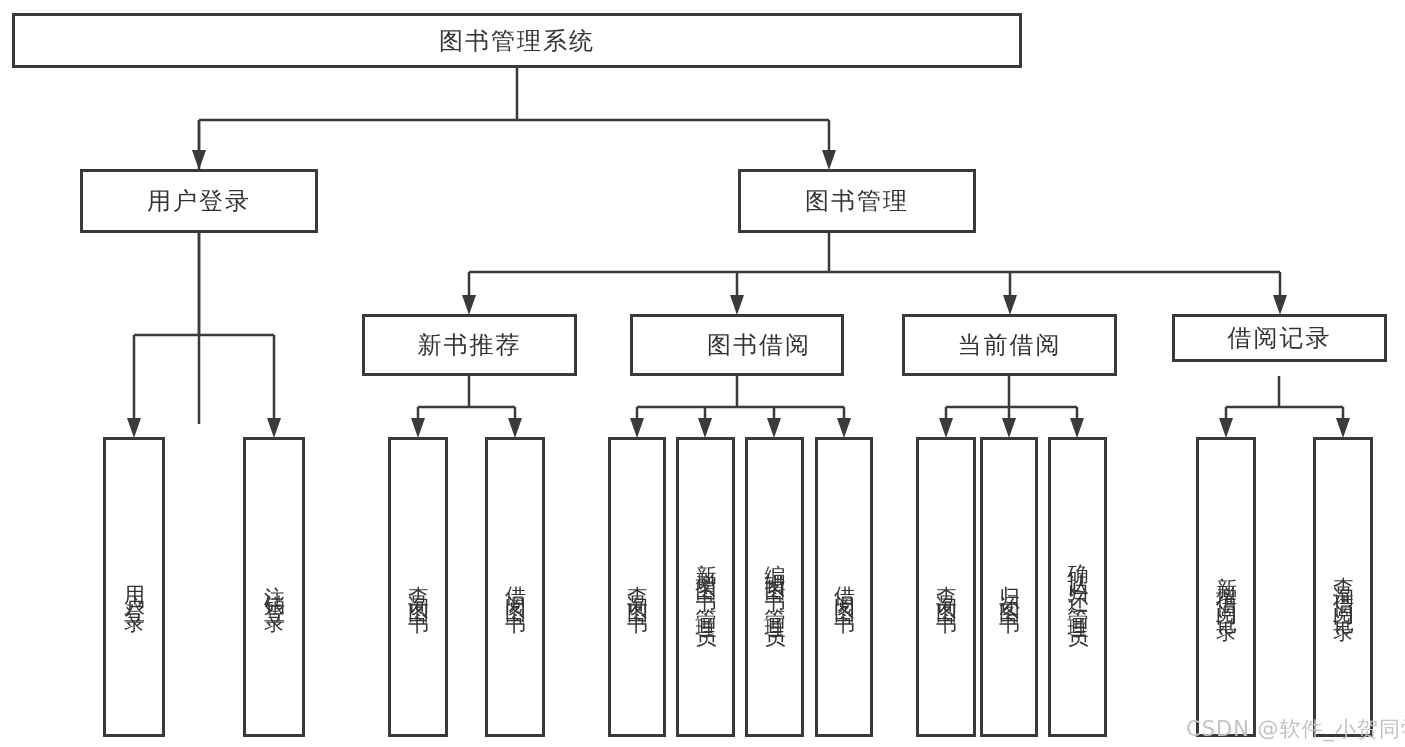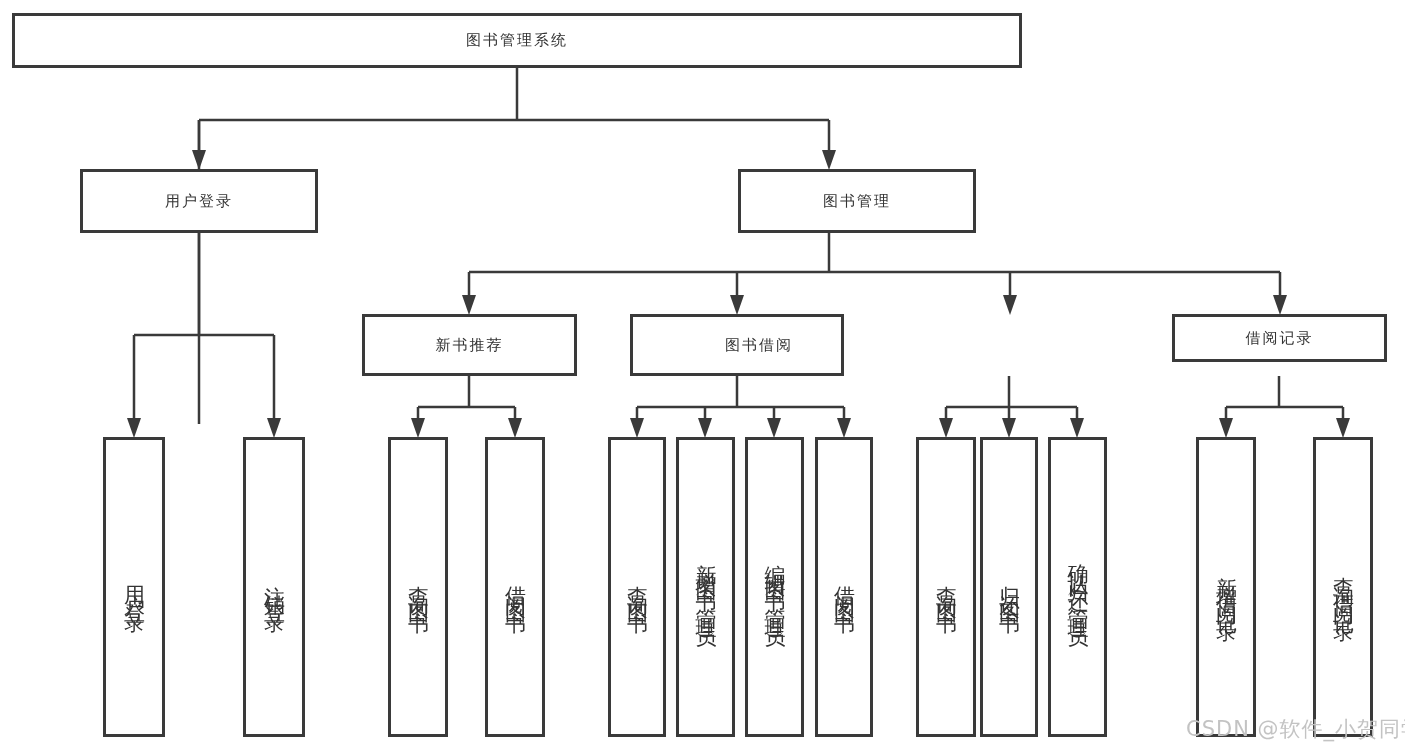--- a/index.html
+++ b/index.html
@@ -7,21 +7,21 @@
   }
   html,body{margin:0;padding:0;background:var(--background);}
   .canvas{
     position:relative;width:1405px;height:747px;background:var(--background);
     font-family:"DejaVu Sans","Liberation Sans",sans-serif;overflow:hidden;
   }
   .connector-svg{position:absolute;left:0;top:0;color:var(--line);z-index:1;}
   .hbox{
     position:absolute;box-sizing:border-box;border:3px solid var(--line);
     background:#fff;display:flex;align-items:center;justify-content:center;
-    font-size:15px;letter-spacing:2px;color:var(--text);z-index:2;
+    font-size:24px;letter-spacing:2px;color:var(--text);z-index:2;
   }
   .leaf{
     position:absolute;top:437px;height:300px;box-sizing:border-box;
     border:3px solid var(--line);background:#fff;display:flex;
     align-items:center;justify-content:center;z-index:2;
   }
   .leaf .vtext{
     writing-mode:vertical-rl;text-orientation:mixed;
     font-size:21px;letter-spacing:9px;line-height:1;color:var(--text);
   }
@@ -73,20 +73,21 @@
     </g>
   </svg>
 
   <div class="hbox" style="left:12px;top:13px;width:1010px;height:55px;">图书管理系统</div>
 
   <div class="hbox" style="left:80px;top:169px;width:238px;height:64px;">用户登录</div>
   <div class="hbox" style="left:710px;top:169px;width:238px;height:64px;margin-left:28px;">图书管理</div>
 
   <div class="hbox" style="left:362px;top:314px;width:215px;height:62px;font-family:Liberation Serif, serif;">新书推荐</div>
   <div class="hbox" style="left:630px;top:314px;width:214px;height:62px;padding-left:44px;">图书借阅</div>
+  <div class="hbox" style="left:902px;top:314px;width:215px;height:62px;">当前借阅</div>
   <div class="hbox" style="left:1172px;top:314px;width:215px;height:48px;">借阅记录</div>
 
   <div class="leaf" style="left:103px;width:62px;">
     <span class="vtext">用户登录</span>
   </div>
   <div class="leaf" style="left:243px;width:62px;">
     <span class="vtext">注销登录</span>
   </div>
 
   <div class="leaf" style="left:388px;width:60px;">

